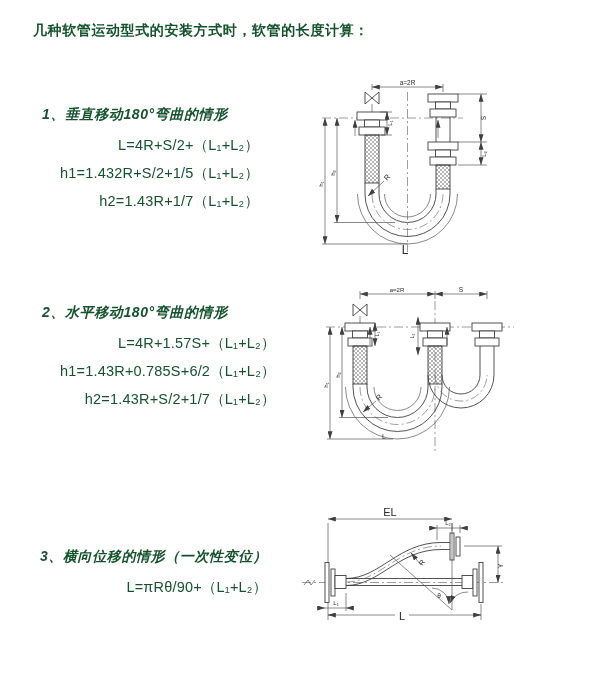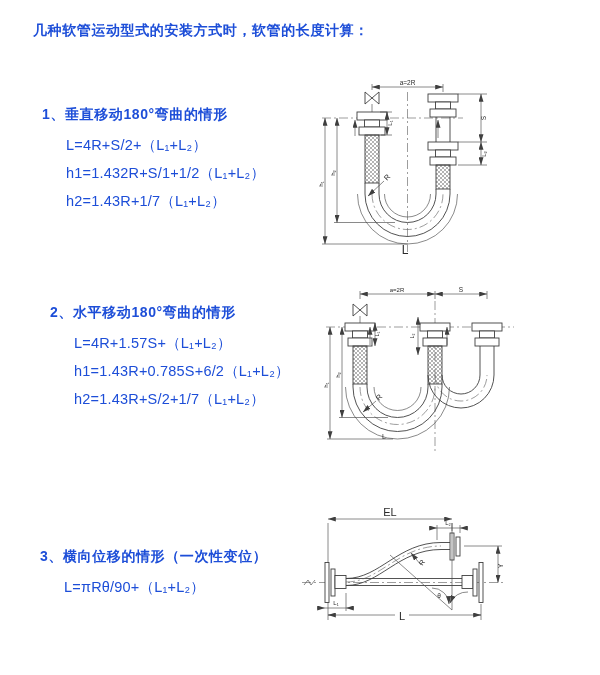--- a/index.html
+++ b/index.html
@@ -1,46 +1,46 @@
 <!DOCTYPE html>
 <html><head>
 <meta charset="utf-8">
 <style>
   html,body { margin:0; padding:0; background:#fff; }
   .page {
     position:relative; width:600px; height:675px; background:#ffffff;
-    font-family:"Liberation Sans","DejaVu Sans",sans-serif; color:#1d4ed8; overflow:hidden;
+    font-family:"Liberation Sans","DejaVu Sans",sans-serif; color:#14532d; overflow:hidden;
   }
   .doc-title {
     position:absolute; left:33px; top:22px;
     font-size:14px; font-weight:bold; letter-spacing:0.6px; white-space:nowrap;
   }
   .section-block { position:absolute; }
-  .section-heading { font-size:14px; font-weight:bold; letter-spacing:0.6px; margin:0 0 13px 0; white-space:nowrap; }
-  .formula { font-size:14.5px; margin:0 0 11px 24px; line-height:17px; letter-spacing:0.2px; white-space:nowrap; }
+  .section-heading { font-size:14px; font-weight:bold; letter-spacing:0.6px; margin:0 0 13px 0; white-space:nowrap;font-style:italic; }
+  .formula { font-size:14.5px; margin:0 0 11px 18px; line-height:17px; letter-spacing:0.2px; white-space:nowrap;text-align:right; }
   .dwg { position:absolute; }
   
   .s    { stroke:#3f3f3f; stroke-width:0.9; fill:none; }
   .thin { stroke:#4a4a4a; stroke-width:0.65; fill:none; }
   .cl   { stroke:#5a5a5a; stroke-width:0.6; fill:none; stroke-dasharray:9 3 2 3; }
   .fit  { fill:#ffffff; stroke:#3f3f3f; stroke-width:0.9; }
   .braid{ fill:url(#braid); stroke:#3f3f3f; stroke-width:0.9; }
   text.lbl { fill:#2a2a2a; font-family:"Liberation Sans","DejaVu Sans",sans-serif; }
 </style>
 </head>
 <body>
 
 <div class="page">
 
   <div class="doc-title">几种软管运动型式的安装方式时，软管的长度计算：</div>
 
   <div class="section-block" style="left:42px; top:106px;">
     <div class="section-heading">1、垂直移动180°弯曲的情形</div>
     <div class="formula">L=4R+S/2+（L₁+L₂）</div>
-    <div class="formula">h1=1.432R+S/1+1/2（L₁+L₂）</div>
+    <div class="formula">h1=1.432R+S/2+1/5（L₁+L₂）</div>
     <div class="formula">h2=1.43R+1/7（L₁+L₂）</div>
   </div>
 
   <svg class="dwg" style="left:315px; top:76px;" width="270" height="182" viewBox="0 0 270 182">
     <defs>
       <pattern id="braid" width="4" height="4" patternUnits="userSpaceOnUse">
         <path d="M0,4 L4,0 M0,0 L4,4" stroke="#666" stroke-width="0.5"></path>
       </pattern>
       <marker id="arr" viewBox="0 0 8 5" refX="7.8" refY="2.5" markerWidth="8" markerHeight="5" markerUnits="userSpaceOnUse" orient="auto-start-reverse">
         <path d="M0,0 L8,2.5 L0,5 Z" fill="#3f3f3f"></path>
@@ -129,21 +129,21 @@
     </g>
 
     <g>
       <line class="thin" x1="69" y1="105" x2="53" y2="120" marker-end="url(#arr)"></line>
       <text class="lbl" x="74" y="103" font-size="7.5" transform="rotate(-45 74 103)" text-anchor="middle">R</text>
     </g>
 
     <text class="lbl" x="90" y="178" font-size="12" text-anchor="middle">L</text>
   </svg>
 
-  <div class="section-block" style="left:50px; top:304px;">
+  <div class="section-block" style="left:42px; top:304px;">
     <div class="section-heading">2、水平移动180°弯曲的情形</div>
     <div class="formula">L=4R+1.57S+（L₁+L₂）</div>
     <div class="formula">h1=1.43R+0.785S+6/2（L₁+L₂）</div>
     <div class="formula">h2=1.43R+S/2+1/7（L₁+L₂）</div>
   </div>
 
   <svg class="dwg" style="left:318px; top:283px;" width="200" height="172" viewBox="0 0 200 172">
 
     <line class="cl" x1="117" y1="18" x2="117" y2="168"></line>
     <line class="cl" x1="8" y1="44" x2="196" y2="44"></line>

